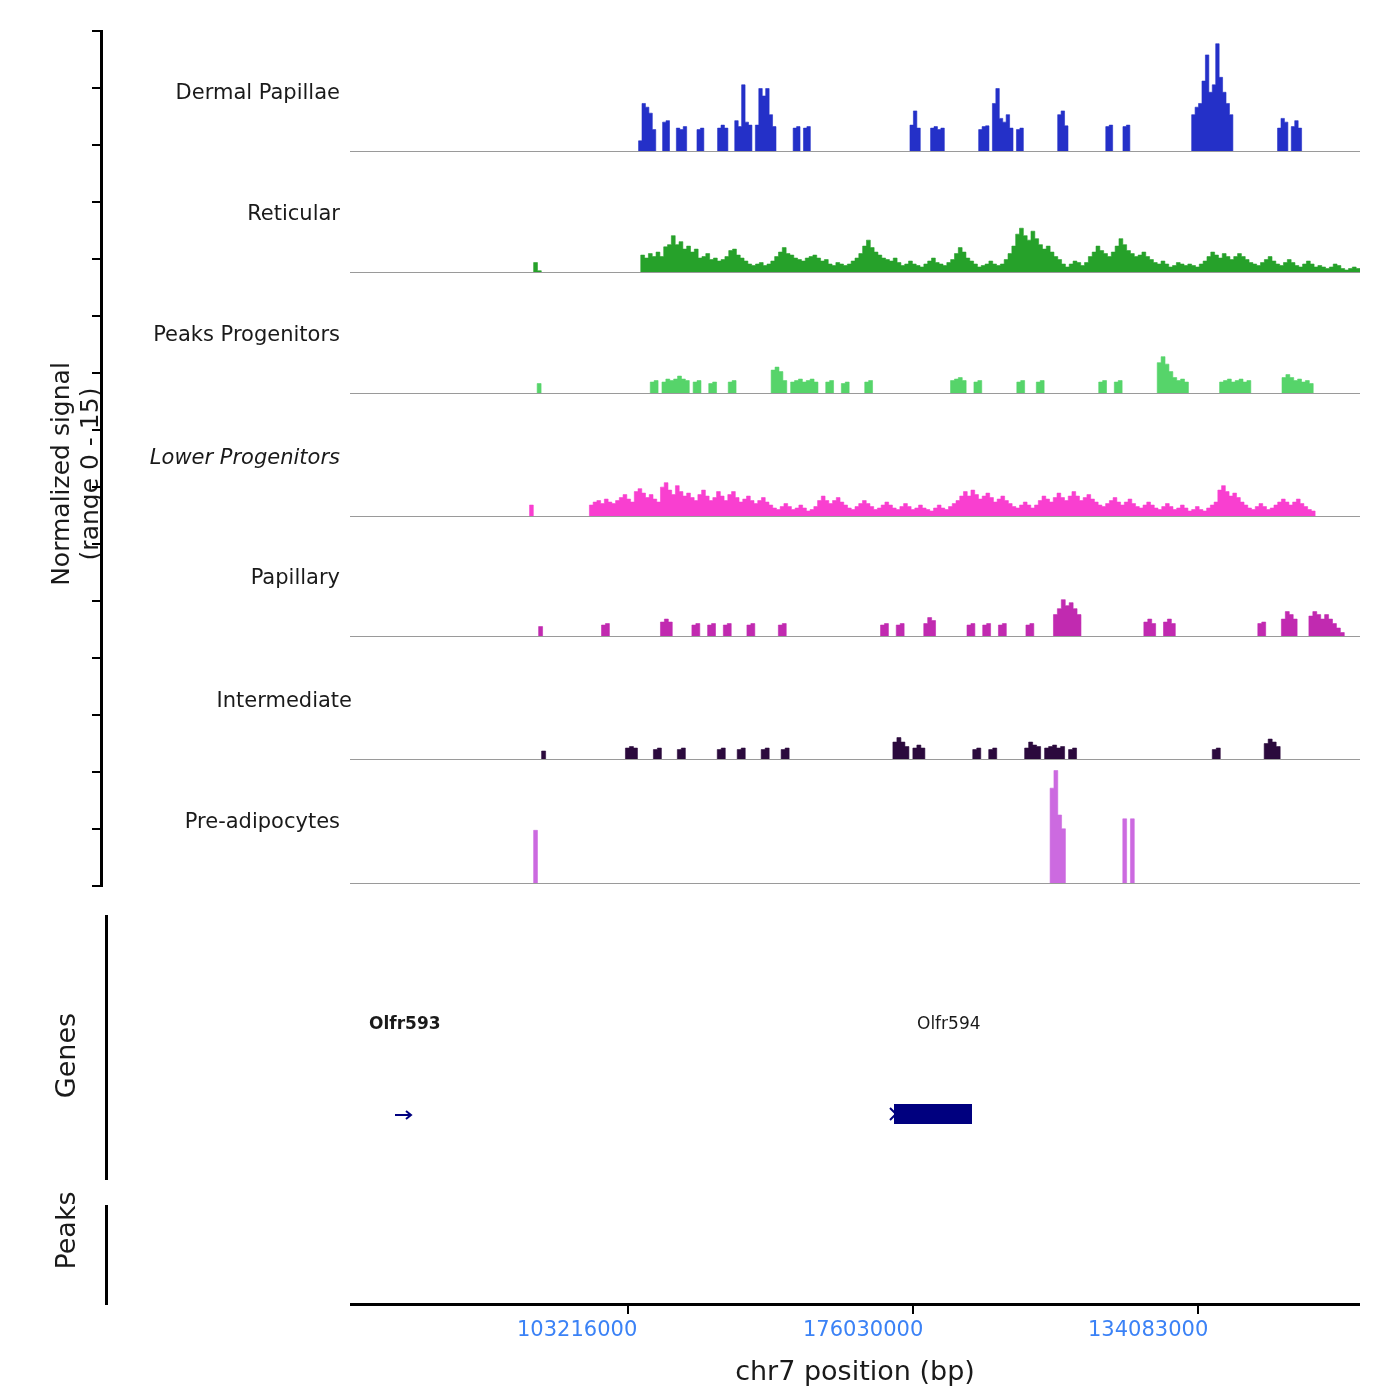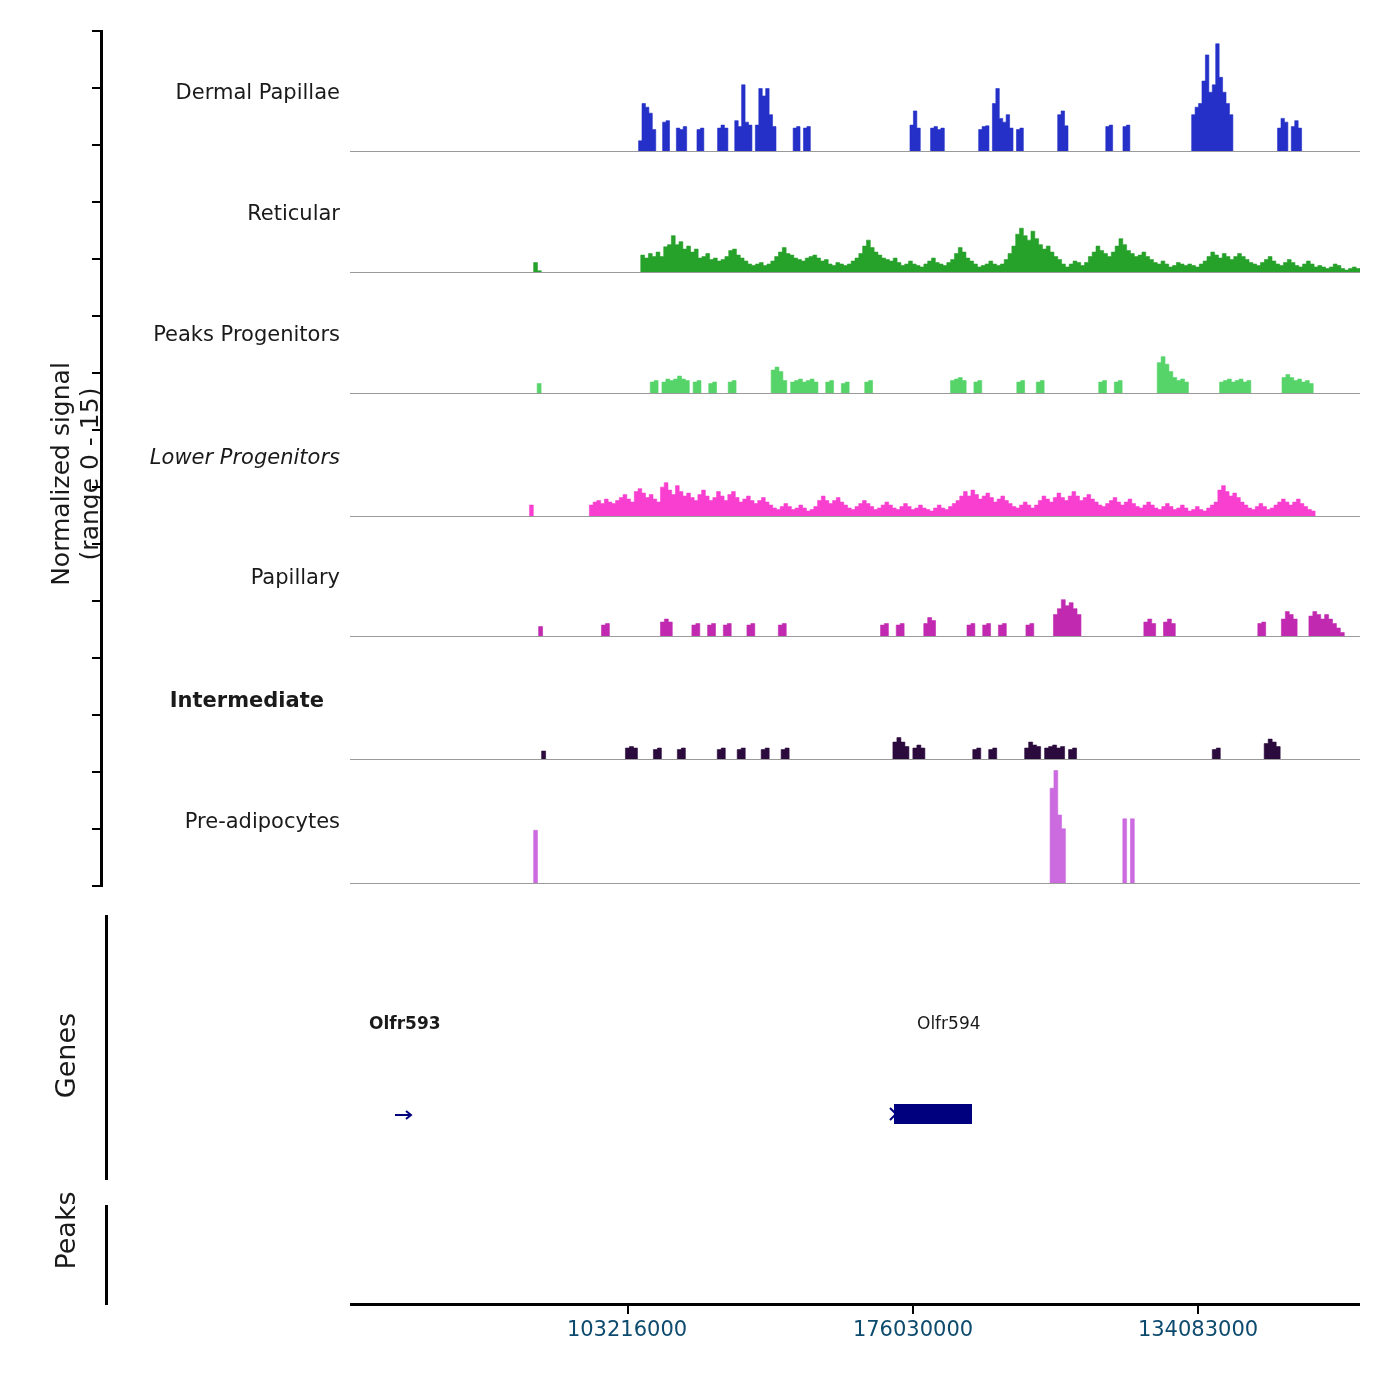--- a/index.html
+++ b/index.html
@@ -102,22 +102,22 @@
   }
   .xtick {
     position: absolute;
     width: 2px;
     height: 8px;
     background: #000000;
   }
   .xticklabel {
     position: absolute;
     font-size: 21px;
-    color: #0c4a6e;
-    text-align: center;
+    color: #3b82f6;
+    text-align: left;
     white-space: nowrap;
   }
   .xaxis-title {
     position: absolute;
     font-size: 27px;
     color: #1a1a1a;
     text-align: center;
     white-space: nowrap;
   }
 </style>
@@ -176,21 +176,21 @@
   </div>
 
   <div class="track-title" style="left:60px; top:565px; width:280px;">Papillary</div>
   <div class="track" style="top:525px; height:112px;">
     <svg class="track-svg" viewBox="0 0 1010 112" preserveAspectRatio="none" height="112">
         <path d="M 0 112 L 0.00 112.00 L 3.93 112.00 L 3.93 112.00 L 7.86 112.00 L 7.86 112.00 L 11.79 112.00 L 11.79 112.00 L 15.72 112.00 L 15.72 112.00 L 19.65 112.00 L 19.65 112.00 L 23.58 112.00 L 23.58 112.00 L 27.51 112.00 L 27.51 112.00 L 31.44 112.00 L 31.44 112.00 L 35.37 112.00 L 35.37 112.00 L 39.30 112.00 L 39.30 112.00 L 43.23 112.00 L 43.23 112.00 L 47.16 112.00 L 47.16 112.00 L 51.09 112.00 L 51.09 112.00 L 55.02 112.00 L 55.02 112.00 L 58.95 112.00 L 58.95 112.00 L 62.88 112.00 L 62.88 112.00 L 66.81 112.00 L 66.81 112.00 L 70.74 112.00 L 70.74 112.00 L 74.67 112.00 L 74.67 112.00 L 78.60 112.00 L 78.60 112.00 L 82.53 112.00 L 82.53 112.00 L 86.46 112.00 L 86.46 112.00 L 90.39 112.00 L 90.39 112.00 L 94.32 112.00 L 94.32 112.00 L 98.25 112.00 L 98.25 112.00 L 102.18 112.00 L 102.18 112.00 L 106.11 112.00 L 106.11 112.00 L 110.04 112.00 L 110.04 112.00 L 113.97 112.00 L 113.97 112.00 L 117.90 112.00 L 117.90 112.00 L 121.83 112.00 L 121.83 112.00 L 125.76 112.00 L 125.76 112.00 L 129.69 112.00 L 129.69 112.00 L 133.62 112.00 L 133.62 112.00 L 137.55 112.00 L 137.55 112.00 L 141.48 112.00 L 141.48 112.00 L 145.41 112.00 L 145.41 112.00 L 149.34 112.00 L 149.34 112.00 L 153.27 112.00 L 153.27 112.00 L 157.20 112.00 L 157.20 112.00 L 161.13 112.00 L 161.13 112.00 L 165.06 112.00 L 165.06 112.00 L 168.99 112.00 L 168.99 112.00 L 172.92 112.00 L 172.92 112.00 L 176.85 112.00 L 176.85 112.00 L 180.78 112.00 L 180.78 112.00 L 184.71 112.00 L 184.71 112.00 L 188.64 112.00 L 188.64 101.55 L 192.57 101.55 L 192.57 112.00 L 196.50 112.00 L 196.50 112.00 L 200.43 112.00 L 200.43 112.00 L 204.36 112.00 L 204.36 112.00 L 208.29 112.00 L 208.29 112.00 L 212.22 112.00 L 212.22 112.00 L 216.15 112.00 L 216.15 112.00 L 220.08 112.00 L 220.08 112.00 L 224.01 112.00 L 224.01 112.00 L 227.94 112.00 L 227.94 112.00 L 231.87 112.00 L 231.87 112.00 L 235.80 112.00 L 235.80 112.00 L 239.73 112.00 L 239.73 112.00 L 243.66 112.00 L 243.66 112.00 L 247.59 112.00 L 247.59 112.00 L 251.52 112.00 L 251.52 100.05 L 255.45 100.05 L 255.45 98.56 L 259.38 98.56 L 259.38 112.00 L 263.31 112.00 L 263.31 112.00 L 267.24 112.00 L 267.24 112.00 L 271.17 112.00 L 271.17 112.00 L 275.10 112.00 L 275.10 112.00 L 279.03 112.00 L 279.03 112.00 L 282.96 112.00 L 282.96 112.00 L 286.89 112.00 L 286.89 112.00 L 290.82 112.00 L 290.82 112.00 L 294.75 112.00 L 294.75 112.00 L 298.68 112.00 L 298.68 112.00 L 302.61 112.00 L 302.61 112.00 L 306.54 112.00 L 306.54 112.00 L 310.47 112.00 L 310.47 97.07 L 314.40 97.07 L 314.40 94.08 L 318.33 94.08 L 318.33 97.07 L 322.26 97.07 L 322.26 112.00 L 326.19 112.00 L 326.19 112.00 L 330.12 112.00 L 330.12 112.00 L 334.05 112.00 L 334.05 112.00 L 337.98 112.00 L 337.98 112.00 L 341.91 112.00 L 341.91 100.05 L 345.84 100.05 L 345.84 98.56 L 349.77 98.56 L 349.77 112.00 L 353.70 112.00 L 353.70 112.00 L 357.63 112.00 L 357.63 100.05 L 361.56 100.05 L 361.56 98.56 L 365.49 98.56 L 365.49 112.00 L 369.42 112.00 L 369.42 112.00 L 373.35 112.00 L 373.35 100.05 L 377.28 100.05 L 377.28 98.56 L 381.21 98.56 L 381.21 112.00 L 385.14 112.00 L 385.14 112.00 L 389.07 112.00 L 389.07 112.00 L 393.00 112.00 L 393.00 112.00 L 396.93 112.00 L 396.93 100.05 L 400.86 100.05 L 400.86 98.56 L 404.79 98.56 L 404.79 112.00 L 408.72 112.00 L 408.72 112.00 L 412.65 112.00 L 412.65 112.00 L 416.58 112.00 L 416.58 112.00 L 420.51 112.00 L 420.51 112.00 L 424.44 112.00 L 424.44 112.00 L 428.37 112.00 L 428.37 100.05 L 432.30 100.05 L 432.30 98.56 L 436.23 98.56 L 436.23 112.00 L 440.16 112.00 L 440.16 112.00 L 444.09 112.00 L 444.09 112.00 L 448.02 112.00 L 448.02 112.00 L 451.95 112.00 L 451.95 112.00 L 455.88 112.00 L 455.88 112.00 L 459.81 112.00 L 459.81 112.00 L 463.74 112.00 L 463.74 112.00 L 467.67 112.00 L 467.67 112.00 L 471.60 112.00 L 471.60 112.00 L 475.53 112.00 L 475.53 112.00 L 479.46 112.00 L 479.46 112.00 L 483.39 112.00 L 483.39 112.00 L 487.32 112.00 L 487.32 112.00 L 491.25 112.00 L 491.25 112.00 L 495.18 112.00 L 495.18 112.00 L 499.11 112.00 L 499.11 112.00 L 503.04 112.00 L 503.04 112.00 L 506.96 112.00 L 506.96 112.00 L 510.89 112.00 L 510.89 112.00 L 514.82 112.00 L 514.82 112.00 L 518.75 112.00 L 518.75 112.00 L 522.68 112.00 L 522.68 112.00 L 526.61 112.00 L 526.61 112.00 L 530.54 112.00 L 530.54 100.05 L 534.47 100.05 L 534.47 98.56 L 538.40 98.56 L 538.40 112.00 L 542.33 112.00 L 542.33 112.00 L 546.26 112.00 L 546.26 100.05 L 550.19 100.05 L 550.19 98.56 L 554.12 98.56 L 554.12 112.00 L 558.05 112.00 L 558.05 112.00 L 561.98 112.00 L 561.98 112.00 L 565.91 112.00 L 565.91 112.00 L 569.84 112.00 L 569.84 112.00 L 573.77 112.00 L 573.77 98.56 L 577.70 98.56 L 577.70 92.59 L 581.63 92.59 L 581.63 95.57 L 585.56 95.57 L 585.56 112.00 L 589.49 112.00 L 589.49 112.00 L 593.42 112.00 L 593.42 112.00 L 597.35 112.00 L 597.35 112.00 L 601.28 112.00 L 601.28 112.00 L 605.21 112.00 L 605.21 112.00 L 609.14 112.00 L 609.14 112.00 L 613.07 112.00 L 613.07 112.00 L 617.00 112.00 L 617.00 100.05 L 620.93 100.05 L 620.93 98.56 L 624.86 98.56 L 624.86 112.00 L 628.79 112.00 L 628.79 112.00 L 632.72 112.00 L 632.72 100.05 L 636.65 100.05 L 636.65 98.56 L 640.58 98.56 L 640.58 112.00 L 644.51 112.00 L 644.51 112.00 L 648.44 112.00 L 648.44 100.05 L 652.37 100.05 L 652.37 98.56 L 656.30 98.56 L 656.30 112.00 L 660.23 112.00 L 660.23 112.00 L 664.16 112.00 L 664.16 112.00 L 668.09 112.00 L 668.09 112.00 L 672.02 112.00 L 672.02 112.00 L 675.95 112.00 L 675.95 100.05 L 679.88 100.05 L 679.88 98.56 L 683.81 98.56 L 683.81 112.00 L 687.74 112.00 L 687.74 112.00 L 691.67 112.00 L 691.67 112.00 L 695.60 112.00 L 695.60 112.00 L 699.53 112.00 L 699.53 112.00 L 703.46 112.00 L 703.46 89.60 L 707.39 89.60 L 707.39 83.63 L 711.32 83.63 L 711.32 74.67 L 715.25 74.67 L 715.25 80.64 L 719.18 80.64 L 719.18 77.65 L 723.11 77.65 L 723.11 83.63 L 727.04 83.63 L 727.04 89.60 L 730.97 89.60 L 730.97 112.00 L 734.90 112.00 L 734.90 112.00 L 738.83 112.00 L 738.83 112.00 L 742.76 112.00 L 742.76 112.00 L 746.69 112.00 L 746.69 112.00 L 750.62 112.00 L 750.62 112.00 L 754.55 112.00 L 754.55 112.00 L 758.48 112.00 L 758.48 112.00 L 762.41 112.00 L 762.41 112.00 L 766.34 112.00 L 766.34 112.00 L 770.27 112.00 L 770.27 112.00 L 774.20 112.00 L 774.20 112.00 L 778.13 112.00 L 778.13 112.00 L 782.06 112.00 L 782.06 112.00 L 785.99 112.00 L 785.99 112.00 L 789.92 112.00 L 789.92 112.00 L 793.85 112.00 L 793.85 97.07 L 797.78 97.07 L 797.78 94.08 L 801.71 94.08 L 801.71 98.56 L 805.64 98.56 L 805.64 112.00 L 809.57 112.00 L 809.57 112.00 L 813.50 112.00 L 813.50 97.07 L 817.43 97.07 L 817.43 94.08 L 821.36 94.08 L 821.36 98.56 L 825.29 98.56 L 825.29 112.00 L 829.22 112.00 L 829.22 112.00 L 833.15 112.00 L 833.15 112.00 L 837.08 112.00 L 837.08 112.00 L 841.01 112.00 L 841.01 112.00 L 844.94 112.00 L 844.94 112.00 L 848.87 112.00 L 848.87 112.00 L 852.80 112.00 L 852.80 112.00 L 856.73 112.00 L 856.73 112.00 L 860.66 112.00 L 860.66 112.00 L 864.59 112.00 L 864.59 112.00 L 868.52 112.00 L 868.52 112.00 L 872.45 112.00 L 872.45 112.00 L 876.38 112.00 L 876.38 112.00 L 880.31 112.00 L 880.31 112.00 L 884.24 112.00 L 884.24 112.00 L 888.17 112.00 L 888.17 112.00 L 892.10 112.00 L 892.10 112.00 L 896.03 112.00 L 896.03 112.00 L 899.96 112.00 L 899.96 112.00 L 903.89 112.00 L 903.89 112.00 L 907.82 112.00 L 907.82 98.56 L 911.75 98.56 L 911.75 97.07 L 915.68 97.07 L 915.68 112.00 L 919.61 112.00 L 919.61 112.00 L 923.54 112.00 L 923.54 112.00 L 927.47 112.00 L 927.47 112.00 L 931.40 112.00 L 931.40 94.08 L 935.33 94.08 L 935.33 86.61 L 939.26 86.61 L 939.26 89.60 L 943.19 89.60 L 943.19 94.08 L 947.12 94.08 L 947.12 112.00 L 951.05 112.00 L 951.05 112.00 L 954.98 112.00 L 954.98 112.00 L 958.91 112.00 L 958.91 91.09 L 962.84 91.09 L 962.84 86.61 L 966.77 86.61 L 966.77 89.60 L 970.70 89.60 L 970.70 94.08 L 974.63 94.08 L 974.63 89.60 L 978.56 89.60 L 978.56 94.08 L 982.49 94.08 L 982.49 98.56 L 986.42 98.56 L 986.42 103.04 L 990.35 103.04 L 990.35 107.52 L 994.28 107.52 L 994.28 112.00 L 998.21 112.00 L 998.21 112.00 L 1002.14 112.00 L 1002.14 112.00 L 1006.07 112.00 L 1006.07 112.00 L 1010.00 112.00 L 1010 112 Z" fill="#c12ab0" stroke="#c12ab0" stroke-width="0.6"></path>
       </svg>
     <div class="track-baseline"></div>
   </div>
 
-  <div class="track-title" style="left:44px; top:688px; width:280px;font-weight:bold;">Intermediate</div>
+  <div class="track-title" style="left:72px; top:688px; width:280px;">Intermediate</div>
   <div class="track" style="top:648px; height:112px;">
     <svg class="track-svg" viewBox="0 0 1010 112" preserveAspectRatio="none" height="112">
         <path d="M 0 112 L 0.00 112.00 L 3.99 112.00 L 3.99 112.00 L 7.98 112.00 L 7.98 112.00 L 11.98 112.00 L 11.98 112.00 L 15.97 112.00 L 15.97 112.00 L 19.96 112.00 L 19.96 112.00 L 23.95 112.00 L 23.95 112.00 L 27.94 112.00 L 27.94 112.00 L 31.94 112.00 L 31.94 112.00 L 35.93 112.00 L 35.93 112.00 L 39.92 112.00 L 39.92 112.00 L 43.91 112.00 L 43.91 112.00 L 47.91 112.00 L 47.91 112.00 L 51.90 112.00 L 51.90 112.00 L 55.89 112.00 L 55.89 112.00 L 59.88 112.00 L 59.88 112.00 L 63.87 112.00 L 63.87 112.00 L 67.87 112.00 L 67.87 112.00 L 71.86 112.00 L 71.86 112.00 L 75.85 112.00 L 75.85 112.00 L 79.84 112.00 L 79.84 112.00 L 83.83 112.00 L 83.83 112.00 L 87.83 112.00 L 87.83 112.00 L 91.82 112.00 L 91.82 112.00 L 95.81 112.00 L 95.81 112.00 L 99.80 112.00 L 99.80 112.00 L 103.79 112.00 L 103.79 112.00 L 107.79 112.00 L 107.79 112.00 L 111.78 112.00 L 111.78 112.00 L 115.77 112.00 L 115.77 112.00 L 119.76 112.00 L 119.76 112.00 L 123.75 112.00 L 123.75 112.00 L 127.75 112.00 L 127.75 112.00 L 131.74 112.00 L 131.74 112.00 L 135.73 112.00 L 135.73 112.00 L 139.72 112.00 L 139.72 112.00 L 143.72 112.00 L 143.72 112.00 L 147.71 112.00 L 147.71 112.00 L 151.70 112.00 L 151.70 112.00 L 155.69 112.00 L 155.69 112.00 L 159.68 112.00 L 159.68 112.00 L 163.68 112.00 L 163.68 112.00 L 167.67 112.00 L 167.67 112.00 L 171.66 112.00 L 171.66 112.00 L 175.65 112.00 L 175.65 112.00 L 179.64 112.00 L 179.64 112.00 L 183.64 112.00 L 183.64 112.00 L 187.63 112.00 L 187.63 112.00 L 191.62 112.00 L 191.62 103.04 L 195.61 103.04 L 195.61 112.00 L 199.60 112.00 L 199.60 112.00 L 203.60 112.00 L 203.60 112.00 L 207.59 112.00 L 207.59 112.00 L 211.58 112.00 L 211.58 112.00 L 215.57 112.00 L 215.57 112.00 L 219.57 112.00 L 219.57 112.00 L 223.56 112.00 L 223.56 112.00 L 227.55 112.00 L 227.55 112.00 L 231.54 112.00 L 231.54 112.00 L 235.53 112.00 L 235.53 112.00 L 239.53 112.00 L 239.53 112.00 L 243.52 112.00 L 243.52 112.00 L 247.51 112.00 L 247.51 112.00 L 251.50 112.00 L 251.50 112.00 L 255.49 112.00 L 255.49 112.00 L 259.49 112.00 L 259.49 112.00 L 263.48 112.00 L 263.48 112.00 L 267.47 112.00 L 267.47 112.00 L 271.46 112.00 L 271.46 112.00 L 275.45 112.00 L 275.45 100.05 L 279.45 100.05 L 279.45 98.56 L 283.44 98.56 L 283.44 100.05 L 287.43 100.05 L 287.43 112.00 L 291.42 112.00 L 291.42 112.00 L 295.42 112.00 L 295.42 112.00 L 299.41 112.00 L 299.41 112.00 L 303.40 112.00 L 303.40 101.55 L 307.39 101.55 L 307.39 100.05 L 311.38 100.05 L 311.38 112.00 L 315.38 112.00 L 315.38 112.00 L 319.37 112.00 L 319.37 112.00 L 323.36 112.00 L 323.36 112.00 L 327.35 112.00 L 327.35 101.55 L 331.34 101.55 L 331.34 100.05 L 335.34 100.05 L 335.34 112.00 L 339.33 112.00 L 339.33 112.00 L 343.32 112.00 L 343.32 112.00 L 347.31 112.00 L 347.31 112.00 L 351.30 112.00 L 351.30 112.00 L 355.30 112.00 L 355.30 112.00 L 359.29 112.00 L 359.29 112.00 L 363.28 112.00 L 363.28 112.00 L 367.27 112.00 L 367.27 101.55 L 371.26 101.55 L 371.26 100.05 L 375.26 100.05 L 375.26 112.00 L 379.25 112.00 L 379.25 112.00 L 383.24 112.00 L 383.24 112.00 L 387.23 112.00 L 387.23 101.55 L 391.23 101.55 L 391.23 100.05 L 395.22 100.05 L 395.22 112.00 L 399.21 112.00 L 399.21 112.00 L 403.20 112.00 L 403.20 112.00 L 407.19 112.00 L 407.19 112.00 L 411.19 112.00 L 411.19 101.55 L 415.18 101.55 L 415.18 100.05 L 419.17 100.05 L 419.17 112.00 L 423.16 112.00 L 423.16 112.00 L 427.15 112.00 L 427.15 112.00 L 431.15 112.00 L 431.15 101.55 L 435.14 101.55 L 435.14 100.05 L 439.13 100.05 L 439.13 112.00 L 443.12 112.00 L 443.12 112.00 L 447.11 112.00 L 447.11 112.00 L 451.11 112.00 L 451.11 112.00 L 455.10 112.00 L 455.10 112.00 L 459.09 112.00 L 459.09 112.00 L 463.08 112.00 L 463.08 112.00 L 467.08 112.00 L 467.08 112.00 L 471.07 112.00 L 471.07 112.00 L 475.06 112.00 L 475.06 112.00 L 479.05 112.00 L 479.05 112.00 L 483.04 112.00 L 483.04 112.00 L 487.04 112.00 L 487.04 112.00 L 491.03 112.00 L 491.03 112.00 L 495.02 112.00 L 495.02 112.00 L 499.01 112.00 L 499.01 112.00 L 503.00 112.00 L 503.00 112.00 L 507.00 112.00 L 507.00 112.00 L 510.99 112.00 L 510.99 112.00 L 514.98 112.00 L 514.98 112.00 L 518.97 112.00 L 518.97 112.00 L 522.96 112.00 L 522.96 112.00 L 526.96 112.00 L 526.96 112.00 L 530.95 112.00 L 530.95 112.00 L 534.94 112.00 L 534.94 112.00 L 538.93 112.00 L 538.93 112.00 L 542.92 112.00 L 542.92 94.08 L 546.92 94.08 L 546.92 89.60 L 550.91 89.60 L 550.91 94.08 L 554.90 94.08 L 554.90 98.56 L 558.89 98.56 L 558.89 112.00 L 562.89 112.00 L 562.89 100.05 L 566.88 100.05 L 566.88 97.07 L 570.87 97.07 L 570.87 100.05 L 574.86 100.05 L 574.86 112.00 L 578.85 112.00 L 578.85 112.00 L 582.85 112.00 L 582.85 112.00 L 586.84 112.00 L 586.84 112.00 L 590.83 112.00 L 590.83 112.00 L 594.82 112.00 L 594.82 112.00 L 598.81 112.00 L 598.81 112.00 L 602.81 112.00 L 602.81 112.00 L 606.80 112.00 L 606.80 112.00 L 610.79 112.00 L 610.79 112.00 L 614.78 112.00 L 614.78 112.00 L 618.77 112.00 L 618.77 112.00 L 622.77 112.00 L 622.77 101.55 L 626.76 101.55 L 626.76 100.05 L 630.75 100.05 L 630.75 112.00 L 634.74 112.00 L 634.74 112.00 L 638.74 112.00 L 638.74 101.55 L 642.73 101.55 L 642.73 100.05 L 646.72 100.05 L 646.72 112.00 L 650.71 112.00 L 650.71 112.00 L 654.70 112.00 L 654.70 112.00 L 658.70 112.00 L 658.70 112.00 L 662.69 112.00 L 662.69 112.00 L 666.68 112.00 L 666.68 112.00 L 670.67 112.00 L 670.67 112.00 L 674.66 112.00 L 674.66 100.05 L 678.66 100.05 L 678.66 94.08 L 682.65 94.08 L 682.65 97.07 L 686.64 97.07 L 686.64 98.56 L 690.63 98.56 L 690.63 112.00 L 694.62 112.00 L 694.62 100.05 L 698.62 100.05 L 698.62 98.56 L 702.61 98.56 L 702.61 97.07 L 706.60 97.07 L 706.60 100.05 L 710.59 100.05 L 710.59 98.56 L 714.58 98.56 L 714.58 112.00 L 718.58 112.00 L 718.58 101.55 L 722.57 101.55 L 722.57 100.05 L 726.56 100.05 L 726.56 112.00 L 730.55 112.00 L 730.55 112.00 L 734.55 112.00 L 734.55 112.00 L 738.54 112.00 L 738.54 112.00 L 742.53 112.00 L 742.53 112.00 L 746.52 112.00 L 746.52 112.00 L 750.51 112.00 L 750.51 112.00 L 754.51 112.00 L 754.51 112.00 L 758.50 112.00 L 758.50 112.00 L 762.49 112.00 L 762.49 112.00 L 766.48 112.00 L 766.48 112.00 L 770.47 112.00 L 770.47 112.00 L 774.47 112.00 L 774.47 112.00 L 778.46 112.00 L 778.46 112.00 L 782.45 112.00 L 782.45 112.00 L 786.44 112.00 L 786.44 112.00 L 790.43 112.00 L 790.43 112.00 L 794.43 112.00 L 794.43 112.00 L 798.42 112.00 L 798.42 112.00 L 802.41 112.00 L 802.41 112.00 L 806.40 112.00 L 806.40 112.00 L 810.40 112.00 L 810.40 112.00 L 814.39 112.00 L 814.39 112.00 L 818.38 112.00 L 818.38 112.00 L 822.37 112.00 L 822.37 112.00 L 826.36 112.00 L 826.36 112.00 L 830.36 112.00 L 830.36 112.00 L 834.35 112.00 L 834.35 112.00 L 838.34 112.00 L 838.34 112.00 L 842.33 112.00 L 842.33 112.00 L 846.32 112.00 L 846.32 112.00 L 850.32 112.00 L 850.32 112.00 L 854.31 112.00 L 854.31 112.00 L 858.30 112.00 L 858.30 112.00 L 862.29 112.00 L 862.29 101.55 L 866.28 101.55 L 866.28 100.05 L 870.28 100.05 L 870.28 112.00 L 874.27 112.00 L 874.27 112.00 L 878.26 112.00 L 878.26 112.00 L 882.25 112.00 L 882.25 112.00 L 886.25 112.00 L 886.25 112.00 L 890.24 112.00 L 890.24 112.00 L 894.23 112.00 L 894.23 112.00 L 898.22 112.00 L 898.22 112.00 L 902.21 112.00 L 902.21 112.00 L 906.21 112.00 L 906.21 112.00 L 910.20 112.00 L 910.20 112.00 L 914.19 112.00 L 914.19 95.57 L 918.18 95.57 L 918.18 91.09 L 922.17 91.09 L 922.17 94.08 L 926.17 94.08 L 926.17 98.56 L 930.16 98.56 L 930.16 112.00 L 934.15 112.00 L 934.15 112.00 L 938.14 112.00 L 938.14 112.00 L 942.13 112.00 L 942.13 112.00 L 946.13 112.00 L 946.13 112.00 L 950.12 112.00 L 950.12 112.00 L 954.11 112.00 L 954.11 112.00 L 958.10 112.00 L 958.10 112.00 L 962.09 112.00 L 962.09 112.00 L 966.09 112.00 L 966.09 112.00 L 970.08 112.00 L 970.08 112.00 L 974.07 112.00 L 974.07 112.00 L 978.06 112.00 L 978.06 112.00 L 982.06 112.00 L 982.06 112.00 L 986.05 112.00 L 986.05 112.00 L 990.04 112.00 L 990.04 112.00 L 994.03 112.00 L 994.03 112.00 L 998.02 112.00 L 998.02 112.00 L 1002.02 112.00 L 1002.02 112.00 L 1006.01 112.00 L 1006.01 112.00 L 1010.00 112.00 L 1010 112 Z" fill="#2b0a3d" stroke="#2b0a3d" stroke-width="0.6"></path>
       </svg>
     <div class="track-baseline"></div>
   </div>
 
   <div class="track-title" style="left:60px; top:809px; width:280px;">Pre-adipocytes</div>
   <div class="track" style="top:769px; height:115px;">
     <svg class="track-svg" viewBox="0 0 1010 115" preserveAspectRatio="none" height="115">
@@ -214,20 +214,21 @@
   <div class="xaxis-line" style="top:1303px;"></div>
 
   <div class="xtick" style="left:627px; top:1306px;"></div>
   <div class="xtick" style="left:912px; top:1306px;"></div>
   <div class="xtick" style="left:1197px; top:1306px;"></div>
 
   <div class="xticklabel" style="left:517px; top:1317px; width:220px;">103216000</div>
   <div class="xticklabel" style="left:803px; top:1317px; width:220px;">176030000</div>
   <div class="xticklabel" style="left:1088px; top:1317px; width:220px;">134083000</div>
 
+  <div class="xaxis-title" style="left:350px; top:1355px; width:1010px;">chr7 position (bp)</div>
 
 <div class="tick" style="left: 92px; top: 30px;"></div>
     <div class="tick" style="left: 92px; top: 87px;"></div>
     <div class="tick" style="left: 92px; top: 144px;"></div>
     <div class="tick" style="left: 92px; top: 201px;"></div>
     <div class="tick" style="left: 92px; top: 258px;"></div>
     <div class="tick" style="left: 92px; top: 315px;"></div>
     <div class="tick" style="left: 92px; top: 372px;"></div>
     <div class="tick" style="left: 92px; top: 429px;"></div>
     <div class="tick" style="left: 92px; top: 486px;"></div>

